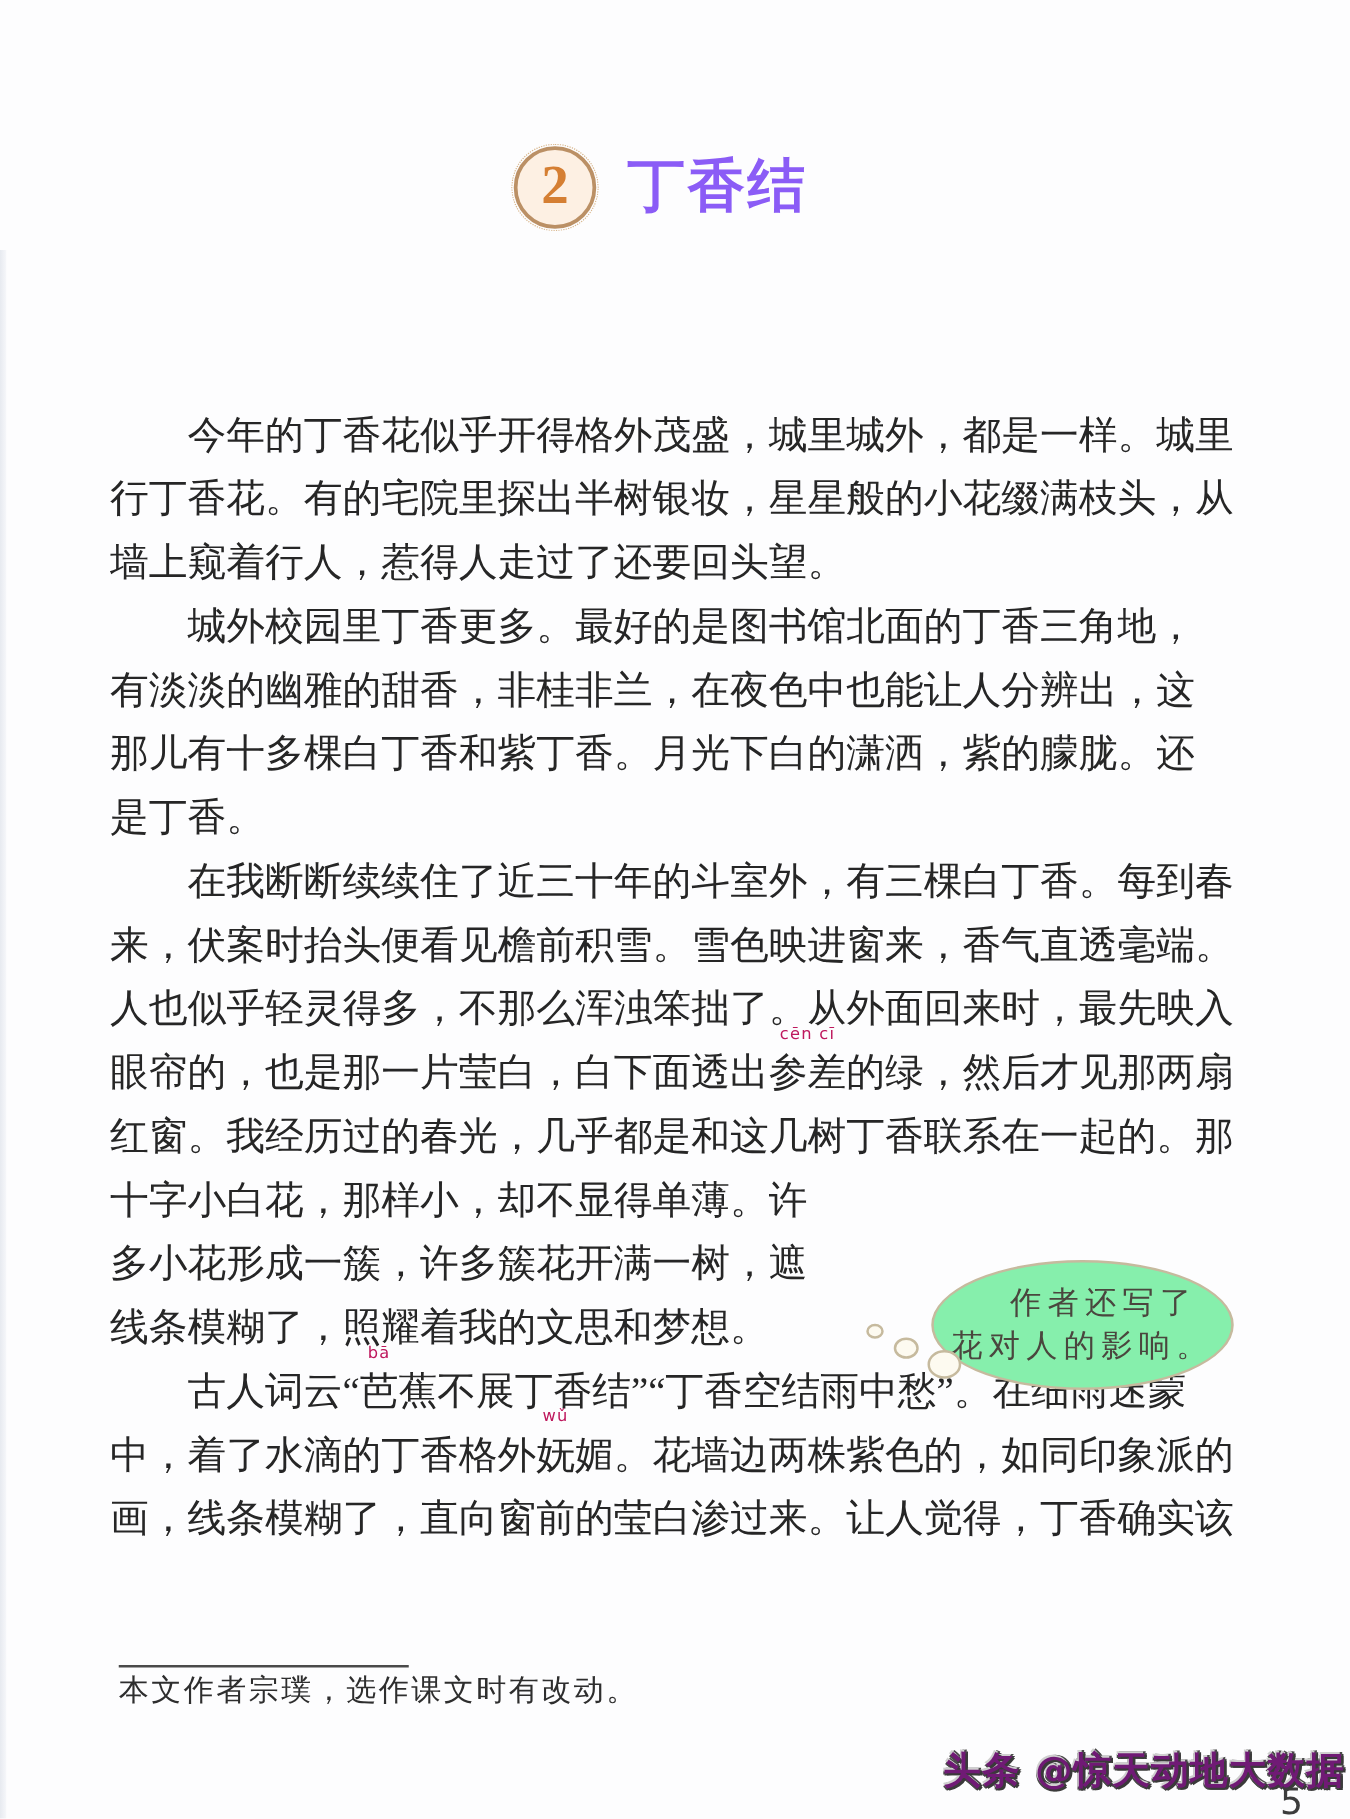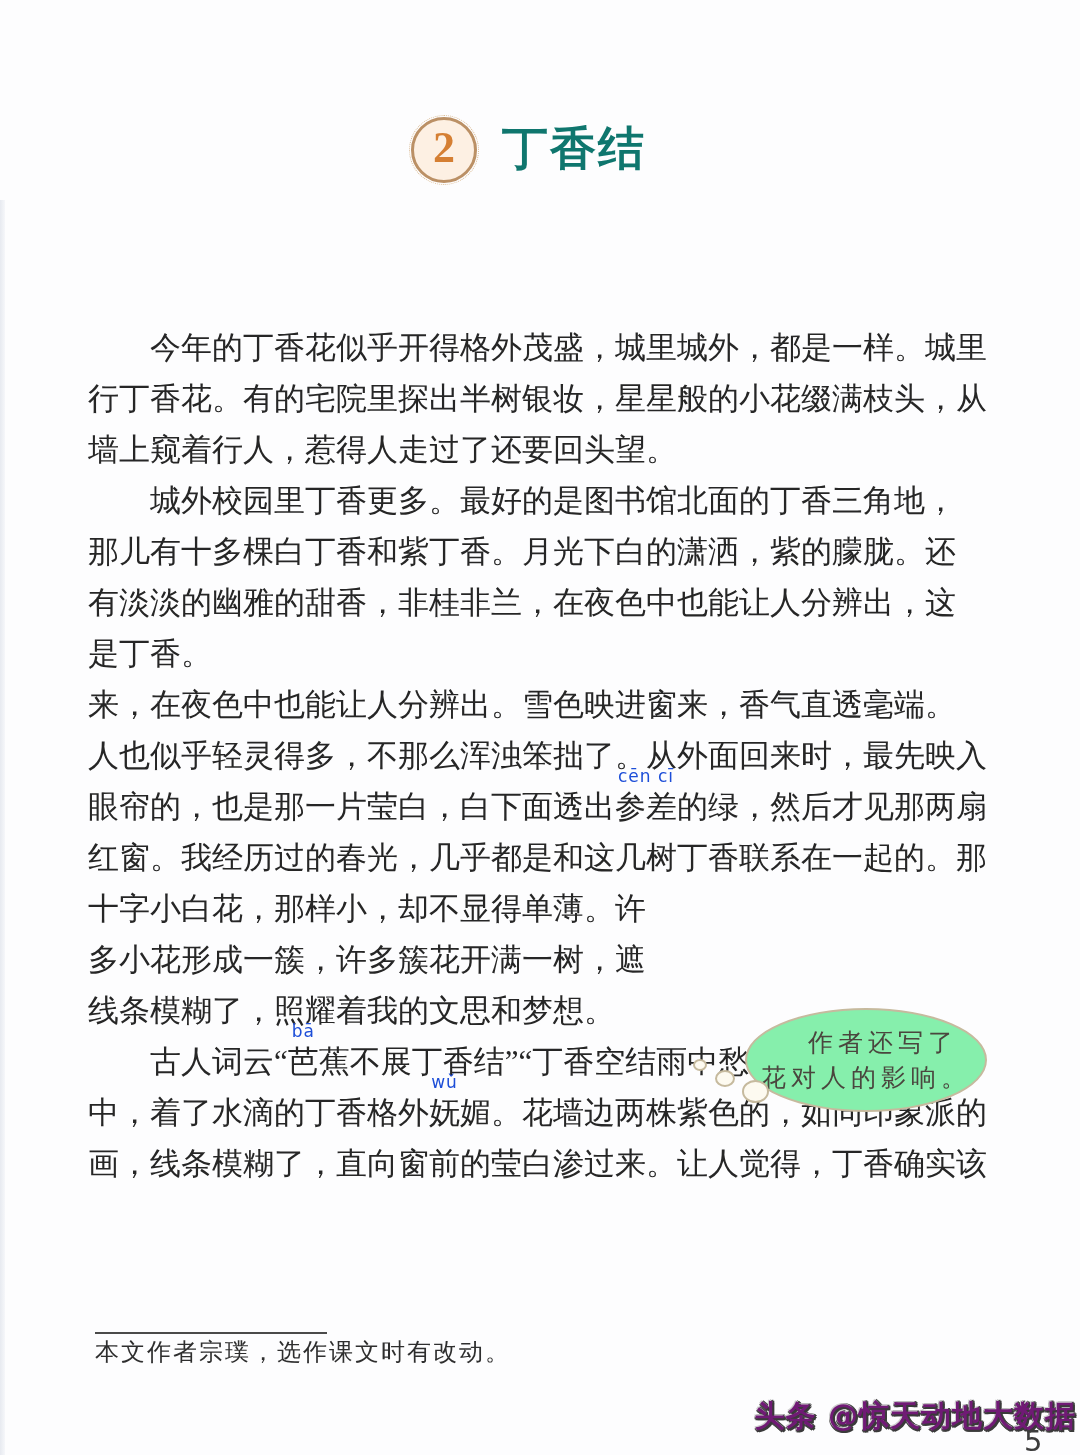--- a/index.html
+++ b/index.html
@@ -23,34 +23,34 @@
     display:flex;align-items:center;justify-content:center;
   }
   .lesson-badge .num{
     font-size:44px;font-weight:bold;color:#d57f33;
     font-family:"Liberation Serif","DejaVu Serif",serif;
     line-height:1;padding-bottom:4px;
   }
   .lesson-title{
     position:absolute;left:502px;top:117px;height:64px;
     display:flex;align-items:center;
-    font-size:46px;font-weight:bold;color:#0f766e;letter-spacing:2px;
+    font-size:46px;font-weight:bold;color:#8b5cf6;letter-spacing:2px;
   }
   
   .body-text{
     position:absolute;left:88px;top:322px;width:940px;
     font-size:31px;color:#262626;
   }
   .line{height:51px;line-height:51px;white-space:nowrap;}
   .line.indent{padding-left:62px;}
   .rb{position:relative;display:inline-block;}
   .rb .py{
     position:absolute;top:-13px;left:50%;transform:translateX(-50%);
     font-family:"DejaVu Sans","Liberation Sans",sans-serif;
-    font-size:17px;line-height:17px;color:#1d4ed8;letter-spacing:1px;
+    font-size:13px;line-height:17px;color:#be185d;letter-spacing:1px;
     white-space:nowrap;
   }
   
   .thought-bubble{position:absolute;left:693px;top:1008px;width:300px;height:112px;}
   .tb-dot{
     position:absolute;border-radius:50%;
     background:#fdfaf0;border:2px solid #c6ba9e;box-sizing:border-box;
   }
   .tb-dot.c1{left:0px;top:51px;width:14px;height:12px;}
   .tb-dot.c2{left:22px;top:62px;width:20px;height:17px;}
@@ -95,26 +95,27 @@
   <div class="lesson-title">丁香结</div>
 
   <div class="body-text">
     <div>
         <div class="line indent">今年的丁香花似乎开得格外茂盛，城里城外，都是一样。城里</div>
         <div class="line">行丁香花。有的宅院里探出半树银妆，星星般的小花缀满枝头，从</div>
         <div class="line">墙上窥着行人，惹得人走过了还要回头望。</div>
       </div>
     <div>
         <div class="line indent">城外校园里丁香更多。最好的是图书馆北面的丁香三角地，</div>
+        <div class="line">有淡淡的幽雅的甜香，非桂非兰，在夜色中也能让人分辨出，这</div>
         <div class="line">那儿有十多棵白丁香和紫丁香。月光下白的潇洒，紫的朦胧。还</div>
-        <div class="line">有淡淡的幽雅的甜香，非桂非兰，在夜色中也能让人分辨出，这</div>
         <div class="line">是丁香。</div>
       </div>
     <div>
-        <div class="line">来，在夜色中也能让人分辨出。雪色映进窗来，香气直透毫端。</div>
+        <div class="line indent">在我断断续续住了近三十年的斗室外，有三棵白丁香。每到春</div>
+        <div class="line">来，伏案时抬头便看见檐前积雪。雪色映进窗来，香气直透毫端。</div>
         <div class="line">人也似乎轻灵得多，不那么浑浊笨拙了。从外面回来时，最先映入</div>
         <div class="line">眼帘的，也是那一片莹白，白下面透出<span class="rb"><span class="py">cēn cī</span>参差</span>的绿，然后才见那两扇</div>
         <div class="line">红窗。我经历过的春光，几乎都是和这几树丁香联系在一起的。那</div>
         <div class="line">十字小白花，那样小，却不显得单薄。许</div>
         <div class="line">多小花形成一簇，许多簇花开满一树，遮</div>
         <div class="line">线条模糊了，照耀着我的文思和梦想。</div>
       </div>
     <div>
         <div class="line indent">古人词云“<span class="rb"><span class="py">bā</span>芭</span>蕉不展丁香结”“丁香空结雨中愁”。在细雨迷蒙</div>
         <div class="line">中，着了水滴的丁香格外<span class="rb"><span class="py">wǔ</span>妩</span>媚。花墙边两株紫色的，如同印象派的</div>

